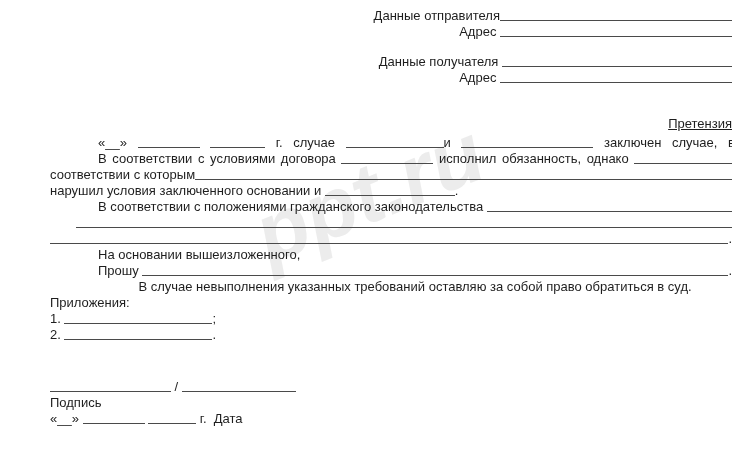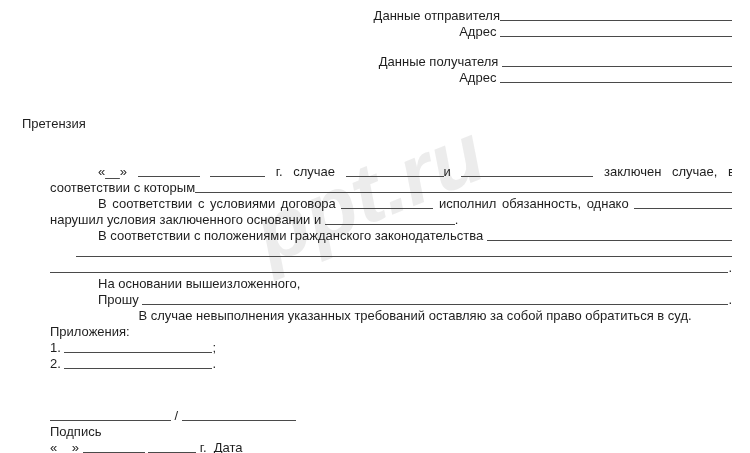--- a/index.html
+++ b/index.html
@@ -7,21 +7,21 @@
     width:750px;height:453px;background:#ffffff;
     font-family:"Liberation Sans","DejaVu Sans",sans-serif;
     color:#1e1e1e;position:relative;overflow:hidden;
   }
   .page{position:relative;z-index:1;padding:8px 18px 0 22px;font-size:13px;line-height:16px;}
   .line{display:flex;align-items:flex-end;height:16px;overflow:hidden;margin-left:28px;}
   .t{white-space:pre;}
   .blank{flex:0 0 auto;height:0;border-bottom:1px solid #4a4a4a;margin-bottom:3px;}
   .fill{flex:1 1 auto;height:0;border-bottom:1px solid #4a4a4a;margin-bottom:3px;}
   .spacer{flex:1 1 auto;}
-  .title{text-align:left;height:16px;margin:30px 0 32px 0;}
+  .title{text-align:right;height:16px;margin:30px 0 3px 0;text-decoration:underline;}
   .sig-block{margin-top:36px;}
   .watermark{
     position:absolute;left:250px;top:145px;z-index:0;
     font-size:84px;font-weight:bold;font-style:italic;
     color:rgba(196,196,196,0.32);transform:rotate(-22deg);
     pointer-events:none;white-space:nowrap;
   }
 </style>
 </head>
 <body>
@@ -58,28 +58,28 @@
         <span class="t">«__» </span>
         <span class="blank" style="width: 62px;"></span>
         <span class="t"> </span>
         <span class="blank" style="width: 55px;"></span>
         <span class="t"> г. случае </span>
         <span class="blank" style="width: 98px;"></span>
         <span class="t">и </span>
         <span class="blank" style="width: 132px;"></span>
         <span class="t"> заключен случае, в</span>
       </div>
-      <div class="line">
-        <span class="t">соответствии с которым</span>
-        <span class="fill"></span>
-      </div>
       <div class="line" style="padding-left: 48px; word-spacing: 2px;">
         <span class="t">В соответствии с условиями договора </span>
         <span class="blank" style="width: 92px;"></span>
         <span class="t"> исполнил обязанность, однако </span>
+        <span class="fill"></span>
+      </div>
+      <div class="line">
+        <span class="t">соответствии с которым</span>
         <span class="fill"></span>
       </div>
       <div class="line">
         <span class="t">нарушил условия заключенного основании и </span>
         <span class="blank" style="width: 130px;"></span>
         <span class="t">.</span>
       </div>
       <div class="line" style="padding-left: 48px;">
         <span class="t">В соответствии с положениями гражданского законодательства </span>
         <span class="fill"></span>

